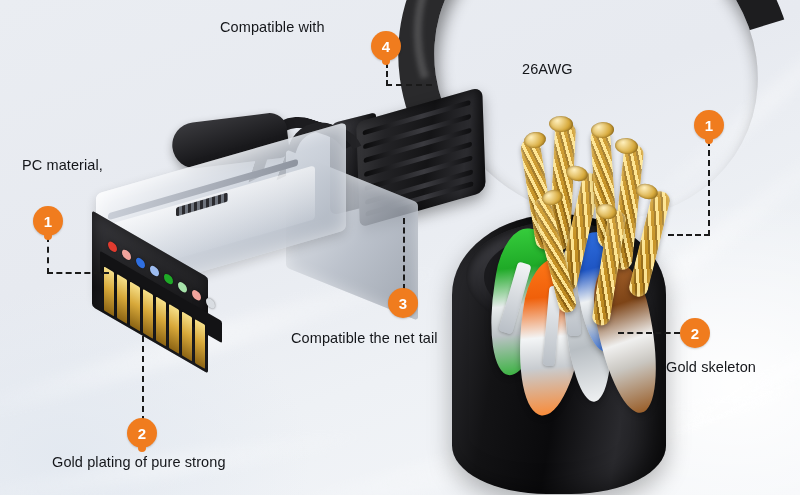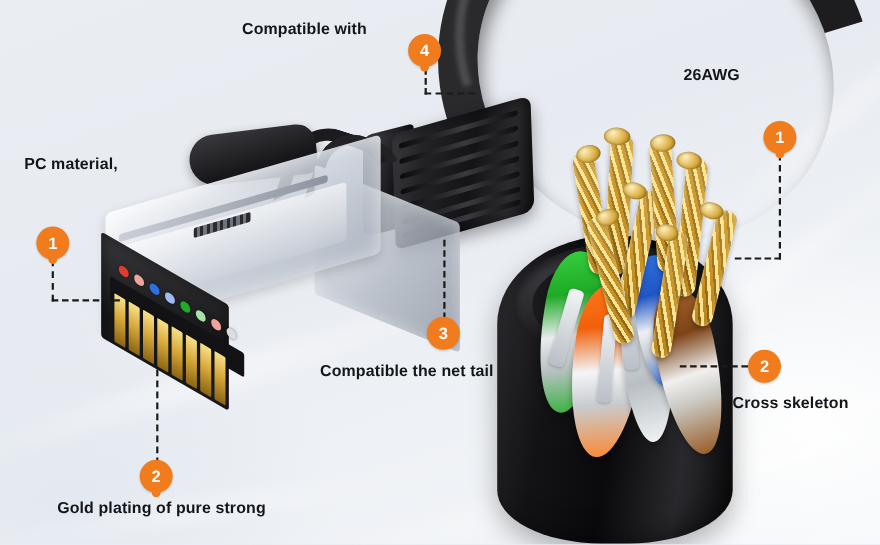--- a/index.html
+++ b/index.html
@@ -20,23 +20,23 @@
           background:linear-gradient(90deg,rgba(255,255,255,0) 0%,rgba(255,255,255,.75) 50%,rgba(255,255,255,0) 100%);
           filter:blur(6px);}
   .s1{left:-60px;top:330px;width:520px;height:26px;transform:rotate(-17deg);opacity:.55;}
   .s2{left:240px;top:430px;width:640px;height:30px;transform:rotate(-13deg);opacity:.5;}
   .s3{left:430px;top:250px;width:520px;height:22px;transform:rotate(-38deg);opacity:.45;}
   .s4{left:560px;top:90px;width:420px;height:20px;transform:rotate(-42deg);opacity:.4;}
   .s5{left:-40px;top:455px;width:420px;height:22px;transform:rotate(-9deg);opacity:.4;}
   .s6{left:600px;top:360px;width:380px;height:18px;transform:rotate(-30deg);opacity:.5;}
 
   
-  .label{position:absolute;color:#14161a;font-weight:bold;font-size:14.5px;line-height:22px;
+  .label{position:absolute;color:#14161a;font-weight:normal;font-size:14.5px;line-height:22px;
          letter-spacing:.1px;white-space:nowrap;}
-  .label.center{text-align:center;}
+  .label.center{text-align:left;}
 
   
   .badge{position:absolute;width:30px;height:30px;border-radius:50%;
          background:#f07c1e;color:#fff;font-weight:bold;font-size:15px;
          display:flex;align-items:center;justify-content:center;
          box-shadow:0 1px 2px rgba(0,0,0,.18);z-index:6;}
   .badge::after{content:"";position:absolute;bottom:-4px;left:50%;
          transform:translateX(-50%);width:8px;height:8px;border-radius:50%;
          background:#f07c1e;}
   .badge.nopoint::after{display:none;}
@@ -267,21 +267,21 @@
   <div class="dash-v" style="left:403px;top:218px;height:72px;"></div>
 
   <div class="dash-v" style="left:386px;top:62px;height:24px;"></div>
   <div class="dash-h" style="left:386px;top:84px;width:46px;"></div>
 
   <div class="dash-v" style="left:708px;top:140px;height:96px;"></div>
   <div class="dash-h" style="left:668px;top:234px;width:42px;"></div>
 
   <div class="dash-h" style="left:618px;top:332px;width:62px;"></div>
 
-  <div class="label" style="left:22px;top:139px;">
+  <div class="label" style="left:22px;top:154px;">
     <div>PC material,</div>
   </div>
   <div class="badge" style="left:33px;top:206px;">1</div>
 
   <div class="badge" style="left:127px;top:418px;">2</div>
   <div class="label" style="left:52px;top:451px;">
     <div>Gold plating of pure strong</div>
   </div>
 
   <div class="badge nopoint" style="left:388px;top:288px;">3</div>
@@ -294,16 +294,16 @@
   </div>
   <div class="badge" style="left:371px;top:31px;">4</div>
 
   <div class="label center" style="left:522px;top:58px;width:250px;">
     <div>26AWG</div>
   </div>
   <div class="badge" style="left:694px;top:110px;">1</div>
 
   <div class="badge nopoint" style="left:680px;top:318px;">2</div>
   <div class="label" style="left:666px;top:356px;">
-    <div>Cross skeleton</div>
+    <div>Gold skeleton</div>
   </div>
 
 </div>
 
 </body></html>

